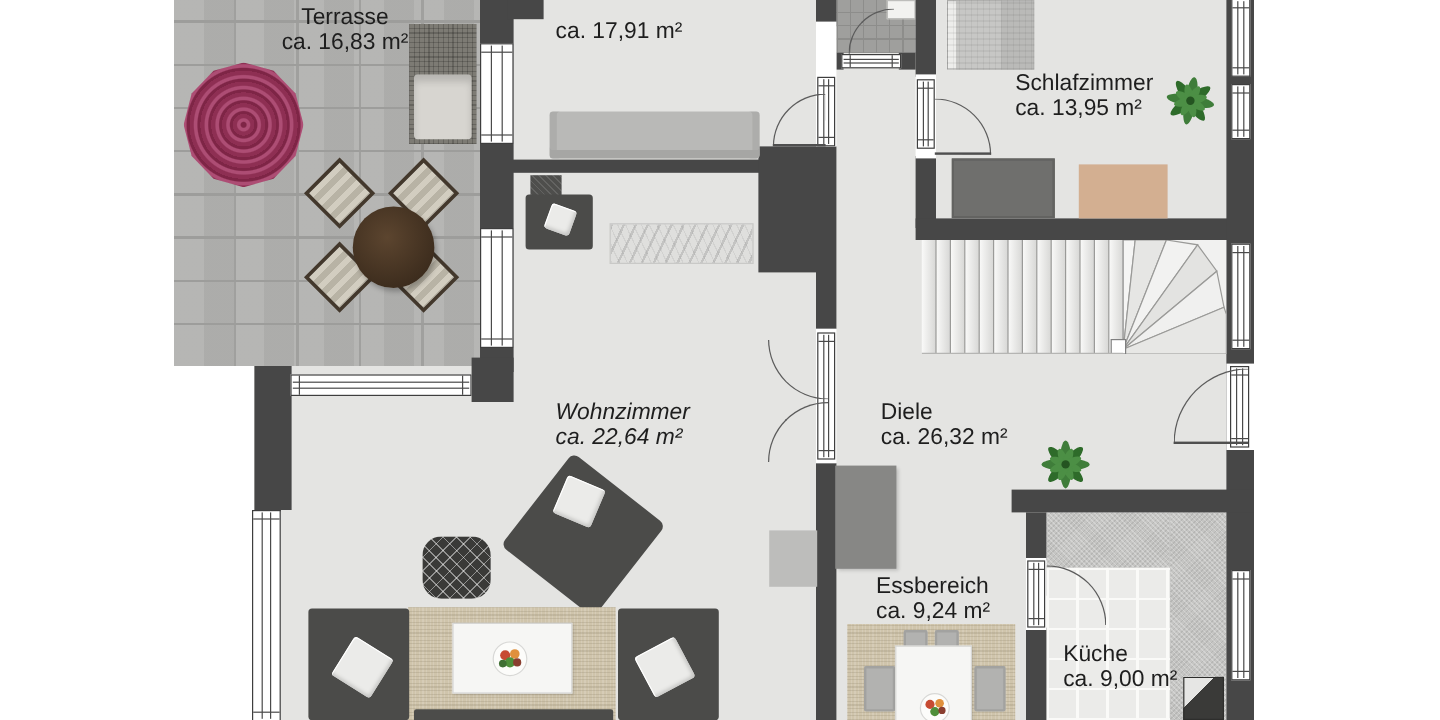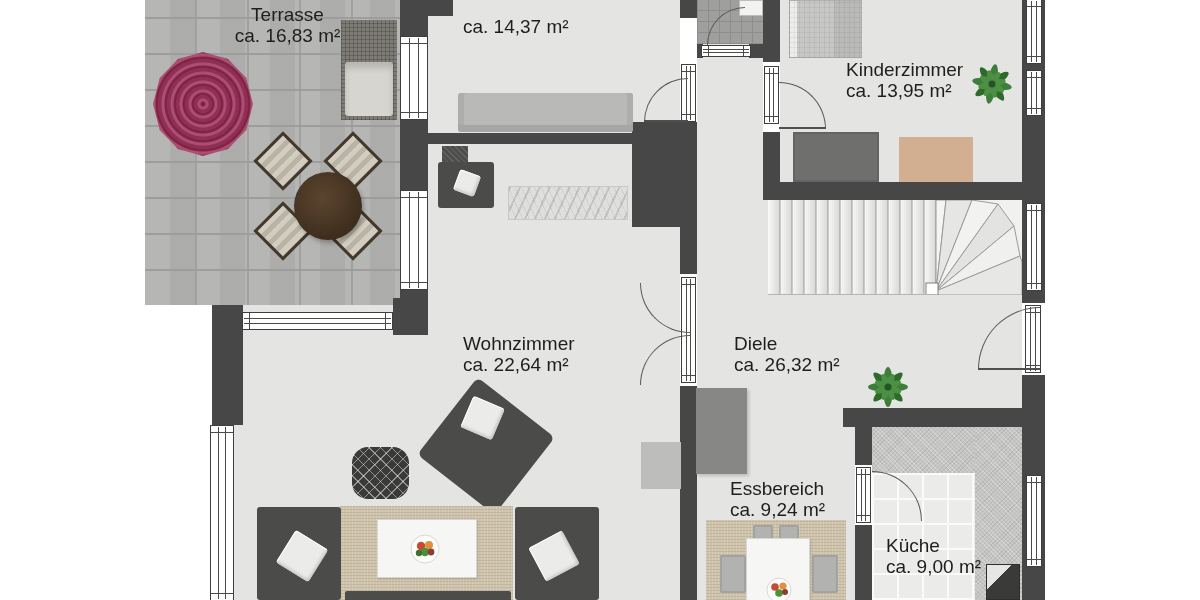--- a/index.html
+++ b/index.html
@@ -336,27 +336,27 @@
       <circle cx="19" cy="10" r="3.6" fill="#e0903c"></circle>
     <circle cx="15" cy="17" r="3.8" fill="#4f8f3a"></circle>
       <circle cx="21" cy="16" r="3" fill="#8a3e2f"></circle>
   </svg>
 
   <div class="lbl center" style="left:205px;top:4px;width:165px;">
     <div>Terrasse</div>
     <div>ca. 16,83 m²</div>
   </div>
   <div class="lbl" style="left:463px;top:16px;">
-    <div>ca. 14,37 m²</div>
+    <div>ca. 17,91 m²</div>
   </div>
   <div class="lbl" style="left:846px;top:59px;">
-    <div>Kinderzimmer</div>
+    <div>Schlafzimmer</div>
     <div>ca. 13,95 m²</div>
   </div>
-  <div class="lbl" style="left:463px;top:333px;">
+  <div class="lbl" style="left:463px;top:333px;font-style:italic;">
     <div>Wohnzimmer</div>
     <div>ca. 22,64 m²</div>
   </div>
   <div class="lbl" style="left:734px;top:333px;">
     <div>Diele</div>
     <div>ca. 26,32 m²</div>
   </div>
   <div class="lbl" style="left:730px;top:478px;">
     <div>Essbereich</div>
     <div>ca. 9,24 m²</div>

